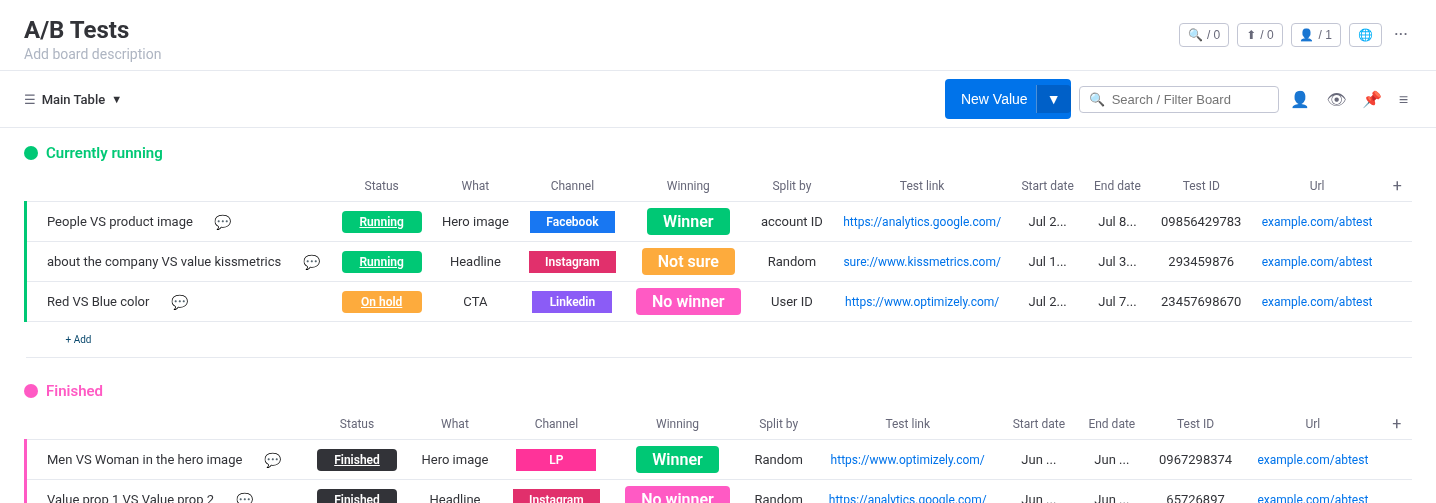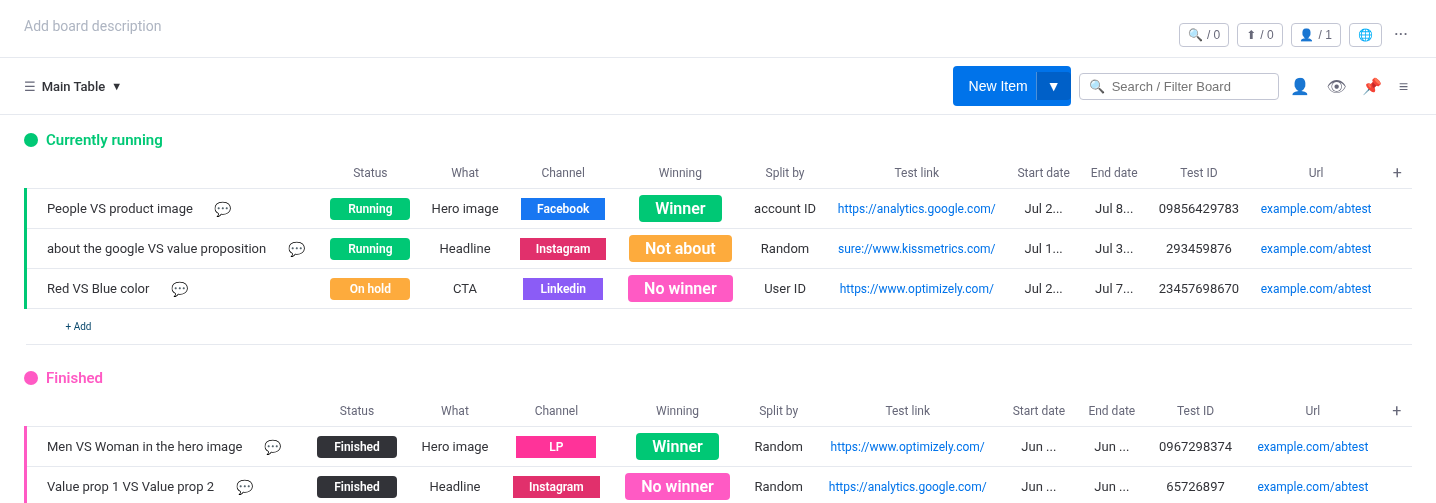--- a/index.html
+++ b/index.html
@@ -34,39 +34,40 @@
 
     .data-table { width: 100%; border-collapse: collapse; min-width: 1300px; }
     .data-table th { font-size: 12px; color: #676879; font-weight: 400; padding: 6px 10px; text-align: center; border-bottom: 1px solid #e6e9ef; white-space: nowrap; }
     .data-table th:first-child { text-align: left; padding-left: 20px; min-width: 200px; }
     .data-table td { padding: 6px 10px; text-align: center; border-bottom: 1px solid #e6e9ef; vertical-align: middle; white-space: nowrap; }
     .data-table td:first-child { text-align: left; padding-left: 20px; position: relative; }
 
     .row-name { font-size: 13px; color: #323338; display: flex; align-items: center; gap: 22px; }
     .comment-icon { color: #c3c6d4; font-size: 14px; cursor: pointer; }
 
-    .status-badge { display: inline-block; padding: 4px 16px; border-radius: 4px; font-size: 12px; font-weight: 600; color: #fff; text-align: center; min-width: 80px; }
+    .status-badge { display: inline-block; padding: 4px 16px; border-radius: 4px; font-size: 12px; font-weight: 600; color: #fff; text-align: center; min-width: 80px; text-decoration: underline; }
 
     .channel-badge { display: inline-block; padding: 4px 16px; border-radius: 0; font-size: 12px; font-weight: 600; color: #fff; text-align: center; min-width: 80px; }
 
     .winning-badge { display: inline-block; padding: 4px 16px; border-radius: 4px; font-size: 16px; font-weight: 600; color: #fff; text-align: center; min-width: 80px; }
 
     .link-text { color: #0073ea; cursor: pointer; text-decoration: none; font-size: 12px; }
 
     .add-row { color: #0c4a6e; font-size: 10px; cursor: pointer; padding: 6px 20px; display: block; }
 
     .col-add { color: #676879; cursor: pointer; font-size: 16px; }
 
     .chevron-icon { font-size: 11px; }
   </style>
 </head>
 <body>
 
 <div class="app-header">
   <div>
+    <div class="app-title">A/B Tests</div>
     <div class="app-subtitle">Add board description</div>
   </div>
   <div class="header-actions">
     <button class="header-action-btn">
       <span>🔍</span>
       <span>/ 0</span>
     </button>
     <button class="header-action-btn">
       <span>⬆</span>
       <span>/ 0</span>
@@ -83,21 +84,21 @@
 </div>
 
 <div class="toolbar">
   <div class="table-selector">
     <span style="color:#676879;">☰</span>
     <span>Main Table</span>
     <span class="chevron-icon">▼</span>
   </div>
   <div class="toolbar-right">
     <button class="new-item-btn">
-      <span>New Item</span>
+      <span>New Value</span>
       <span class="new-item-btn-arrow">▼</span>
     </button>
     <div class="search-box">
       <span style="color:#676879;">🔍</span>
       <input type="text" placeholder="Search / Filter Board" style="">
     </div>
     <span class="toolbar-icon">👤</span>
     <span class="toolbar-icon">👁</span>
     <span class="toolbar-icon">📌</span>
     <span class="toolbar-icon">≡</span>
@@ -144,28 +145,28 @@
               <td><a class="link-text" href="#">https://analytics.google.com/</a></td>
               <td>Jul 2...</td>
               <td>Jul 8...</td>
               <td>09856429783</td>
               <td><a class="link-text" href="#">example.com/abtest</a></td>
               <td></td>
             </tr>
             <tr style="border-left: 3px solid rgb(0, 200, 117);">
               <td style="padding-left: 20px;">
       <div class="row-name">
-        <span>about the google VS value proposition</span>
+        <span>about the company VS value kissmetrics</span>
         <span class="comment-icon">💬</span>
       </div>
               </td>
               <td><span class="status-badge" style="background: rgb(0, 200, 117);">Running</span></td>
               <td>Headline</td>
               <td><span class="channel-badge" style="background: rgb(225, 48, 108);">Instagram</span></td>
-              <td><span class="winning-badge" style="background: rgb(253, 171, 61);">Not about</span></td>
+              <td><span class="winning-badge" style="background: rgb(253, 171, 61);">Not sure</span></td>
               <td>Random</td>
               <td><a class="link-text" href="#">sure://www.kissmetrics.com/</a></td>
               <td>Jul 1...</td>
               <td>Jul 3...</td>
               <td>293459876</td>
               <td><a class="link-text" href="#">example.com/abtest</a></td>
               <td></td>
             </tr>
             <tr style="border-left: 3px solid rgb(0, 200, 117);">
               <td style="padding-left: 20px;">

